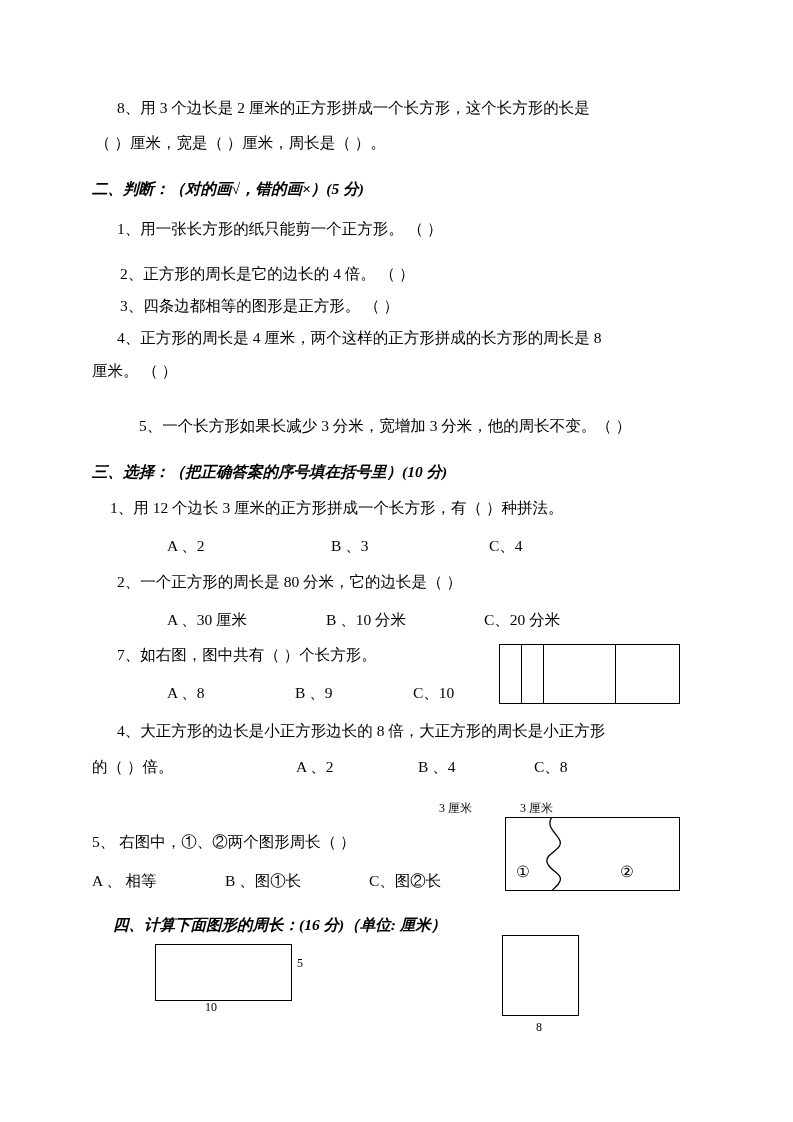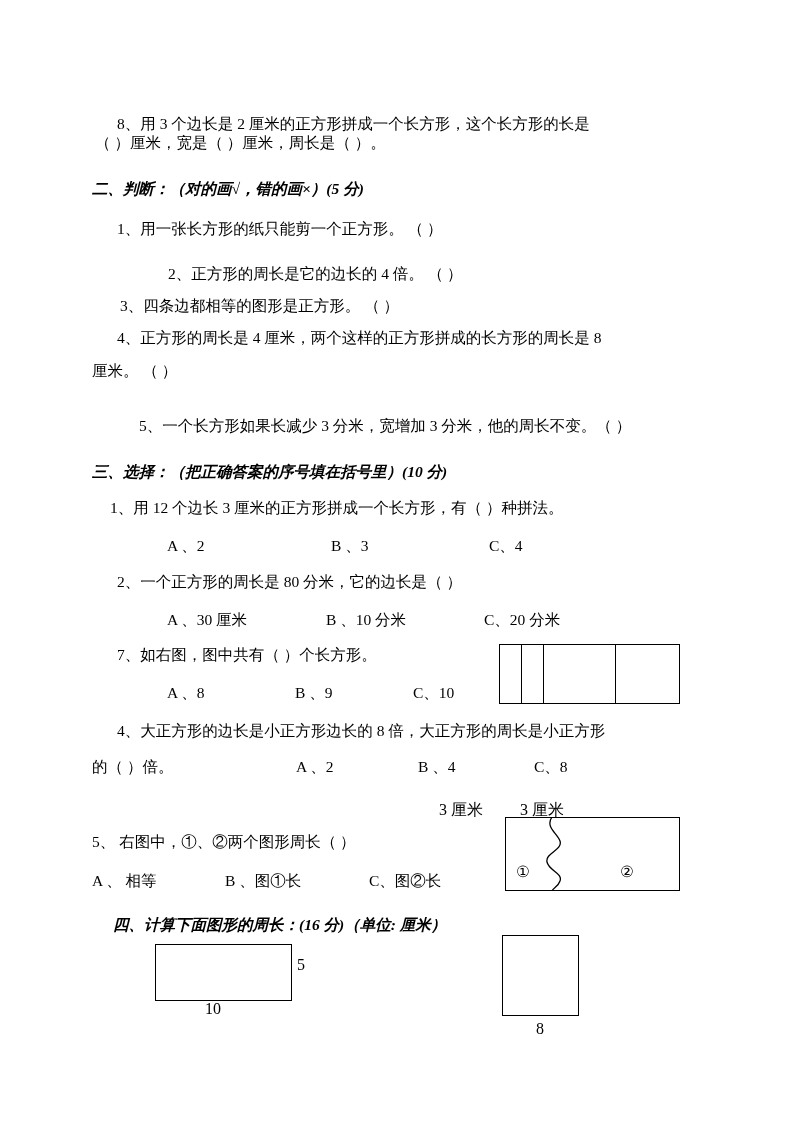--- a/index.html
+++ b/index.html
@@ -29,46 +29,46 @@
   }
   .blk {
     position: absolute;
     white-space: nowrap;
   }
   .bold {
     font-weight: bold;
     font-style: italic;
   }
   .sm {
-    font-size: 16px;
+    font-size: 12px;
   }
   .fig-box {
     position: absolute;
     border: 1.3px solid #000;
     box-sizing: border-box;
   }
   .vline {
     position: absolute;
     width: 0;
     border-left: 1.3px solid #000;
   }
   svg { display: block; }
 </style>
 </head>
 <body>
 
 <div class="page">
 
-  <div class="blk line" style="left:117px; top:98px;margin-top:16px;">8、用 3 个边长是 2 厘米的正方形拼成一个长方形，这个长方形的长是</div>
+  <div class="blk line" style="left:117px; top:98px;">8、用 3 个边长是 2 厘米的正方形拼成一个长方形，这个长方形的长是</div>
   <div class="blk line" style="left:95px; top:133px;">（    ）厘米，宽是（    ）厘米，周长是（        ）。</div>
 
   <div class="blk line bold" style="left:92px; top:179px;">二、判断：（对的画√，错的画×）(5 分)</div>
 
   <div class="blk line" style="left:117px; top:219px;">1、用一张长方形的纸只能剪一个正方形。                        （        ）</div>
-  <div class="blk line" style="left:120px; top:264px;margin-left:48px;">2、正方形的周长是它的边长的 4 倍。                           （        ）</div>
+  <div class="blk line" style="left:120px; top:264px;">2、正方形的周长是它的边长的 4 倍。                           （        ）</div>
   <div class="blk line" style="left:120px; top:296px;">3、四条边都相等的图形是正方形。                             （        ）</div>
   <div class="blk line" style="left:117px; top:328px;">4、正方形的周长是 4 厘米，两个这样的正方形拼成的长方形的周长是 8</div>
   <div class="blk line" style="left:92px; top:361px;">厘米。  （        ）</div>
   <div class="blk line" style="left:139px; top:416px;">5、一个长方形如果长减少 3 分米，宽增加 3 分米，他的周长不变。（        ）</div>
 
   <div class="blk line bold" style="left:92px; top:462px;">三、选择：（把正确答案的序号填在括号里）(10 分)</div>
 
   <div class="blk line" style="left:110px; top:498px;">1、用 12 个边长 3 厘米的正方形拼成一个长方形，有（       ）种拼法。</div>
   <div class="blk line" style="left:167px; top:536px;">A 、2</div>
   <div class="blk line" style="left:331px; top:536px;">B 、3</div>

